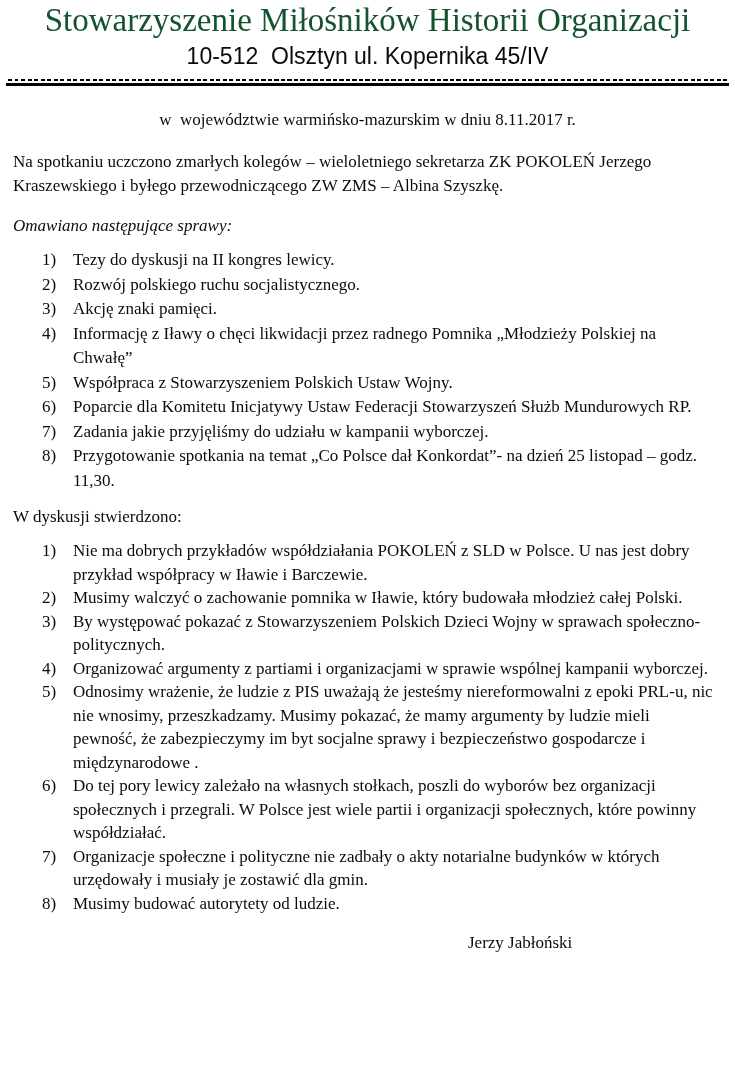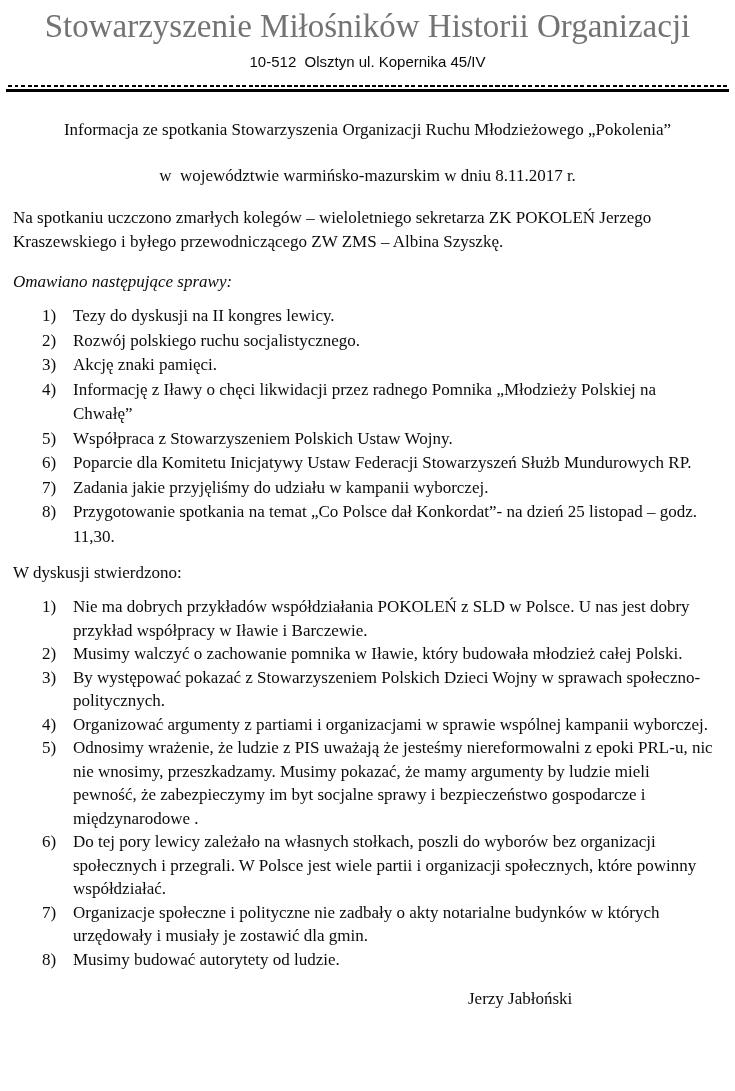--- a/index.html
+++ b/index.html
@@ -7,29 +7,28 @@
   body {
     width: 735px;
     height: 1091px;
     overflow: hidden;
     font-family: "Liberation Serif", "DejaVu Serif", serif;
     font-size: 17px;
     color: #0b0b0b;
     padding: 0 13px 0 13px;
   }
   .org-title {
-    margin-top: 6px;
     text-align: center;
     font-size: 33px;
     line-height: 41px;
-    color: #737373;
+    color: #14532d;
   }
   .org-address {
     font-family: "Liberation Sans", "DejaVu Sans", sans-serif;
-    font-size: 15px;
+    font-size: 23px;
     line-height: 28px;
     text-align: center;
     white-space: pre;
     margin-top: 1px;
     color: #0a0a0a;
   }
   .sep-dashed {
     height: 2px;
     margin: 9px -5px 2px -5px;
     background: repeating-linear-gradient(90deg, #000 0 4px, transparent 4px 6.5px);
@@ -89,21 +88,20 @@
   <header>
     <div class="org-title">
       <div>Stowarzyszenie Miłośników Historii Organizacji</div>
     </div>
     <div class="org-address">10-512  Olsztyn ul. Kopernika 45/IV</div>
     <div class="sep-dashed"></div>
     <div class="sep-solid"></div>
   </header>
 
   <main>
-    <p class="subject1">Informacja ze spotkania Stowarzyszenia Organizacji Ruchu Młodzieżowego „Pokolenia”</p>
     <p class="subject2">w  województwie warmińsko-mazurskim w dniu 8.11.2017 r.</p>
 
     <p class="intro">Na spotkaniu uczczono zmarłych kolegów – wieloletniego sekretarza ZK POKOLEŃ Jerzego
 Kraszewskiego i byłego przewodniczącego ZW ZMS – Albina Szyszkę.</p>
 
     <p class="heading-agenda">Omawiano następujące sprawy:</p>
     <ol class="num-list agenda">
         <li>Tezy do dyskusji na II kongres lewicy.</li>
         <li>Rozwój polskiego ruchu socjalistycznego.</li>
         <li>Akcję znaki pamięci.</li>

